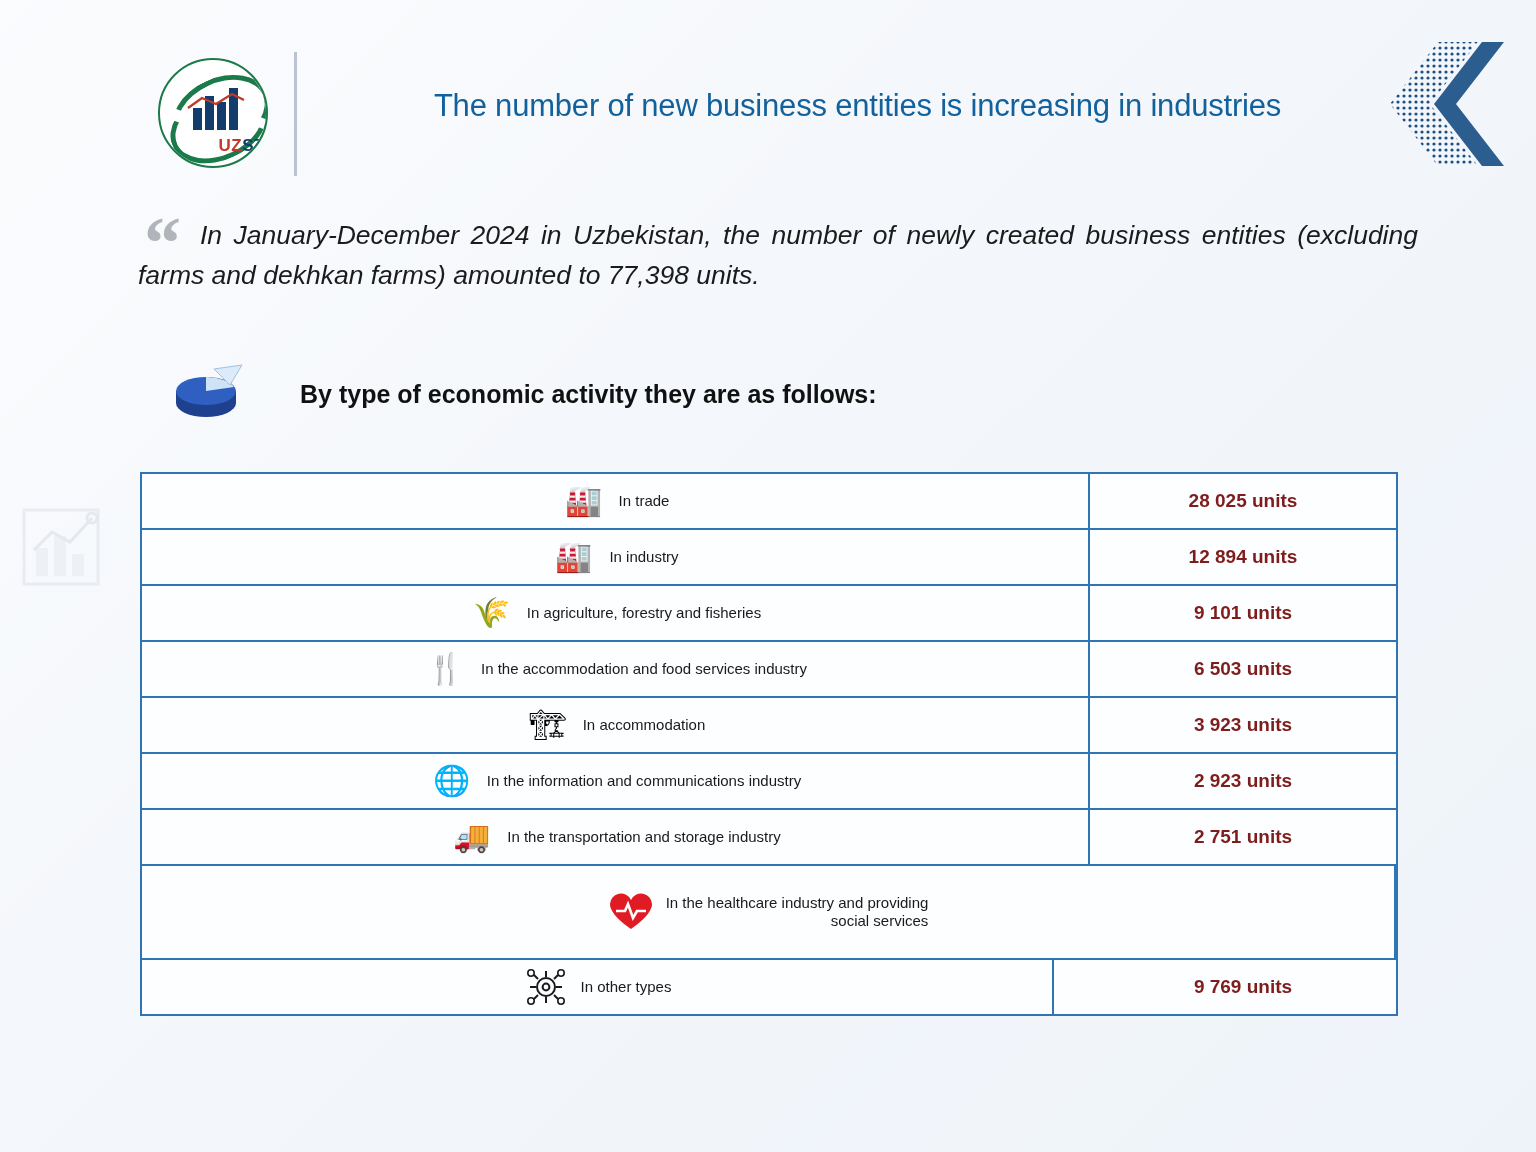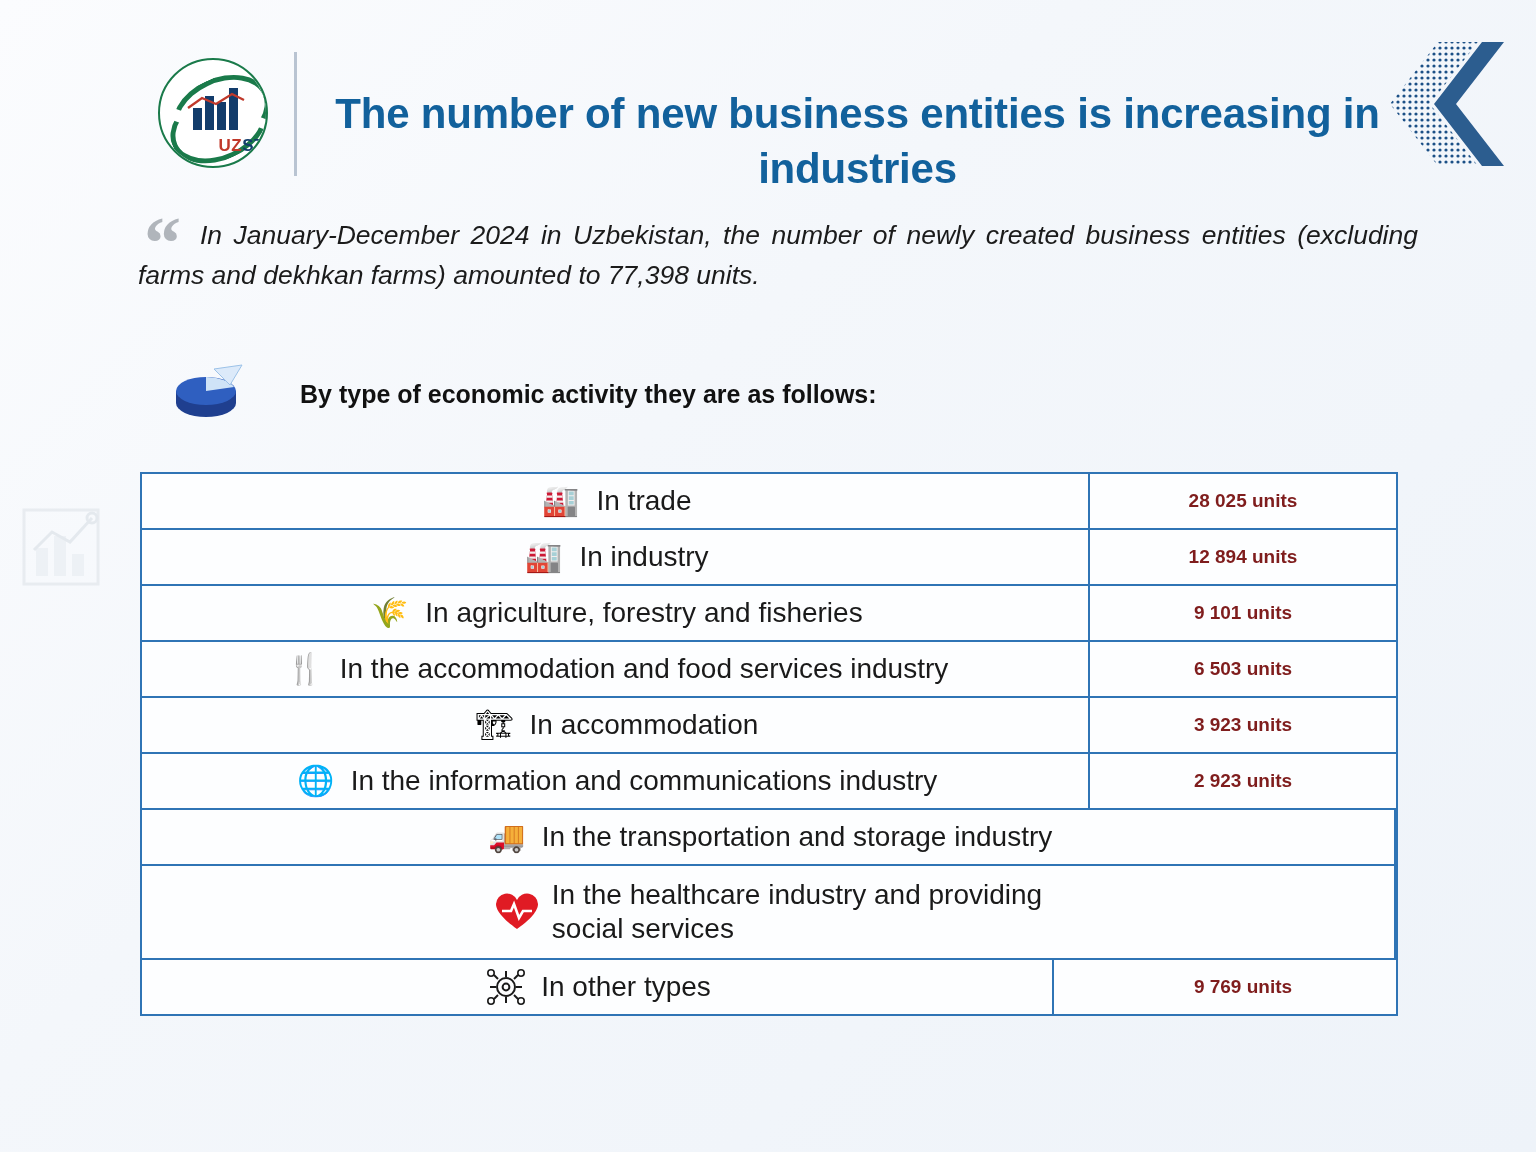--- a/index.html
+++ b/index.html
@@ -114,22 +114,22 @@
     width: 3px;
     height: 124px;
     background: #b9c4d2;
     margin: 4px 28px 0 14px;
     flex: 0 0 auto;
   }
   .title {
     flex: 1 1 auto;
     text-align: center;
     color: #12619c;
-    font-size: 42px;
-    font-weight: bold;
+    font-size: 31px;
+    font-weight: normal;
     line-height: 1.32;
     letter-spacing: -0.2px;
     padding-top: 38px;
   }
 
   
   .chevrons {
     position: absolute;
     right: 28px;
     top: 34px;
@@ -233,23 +233,23 @@
     width: 46px;
     height: 42px;
     flex: 0 0 auto;
     display: flex;
     align-items: center;
     justify-content: center;
     font-size: 30px;
     line-height: 1;
   }
   .label-text {
-    font-size: 28px;
+    font-size: 15px;
     color: #1a1a1a;
-    text-align: left;
+    text-align: right;
     line-height: 1.22;
     white-space: pre-line;
   }
   .cell-value {
     flex: 0 0 306px;
     display: flex;
     align-items: center;
     justify-content: center;
     font-size: 19px;
     font-weight: bold;
@@ -388,20 +388,21 @@
       <div class="cell-value">2 923 units</div>
     </div>
 
     <div class="row">
       <div class="cell-label">
         <div class="label-inner">
           <span class="row-icon">🚚</span>
           <span class="label-text">In the transportation and storage industry</span>
         </div>
       </div>
+      <div class="cell-value">2 751 units</div>
     </div>
 
     <div class="row tall">
       <div class="cell-label">
         <div class="label-inner">
           <span class="row-icon">
             <svg width="46" height="42" viewBox="0 0 46 42">
               <path d="M23 38 C6 26 2 18 2 13 A11 11 0 0 1 23 9 A11 11 0 0 1 44 13 C44 18 40 26 23 38 Z" fill="#e01b24"></path>
               <polyline points="8,20 17,20 20,13 25,27 29,20 38,20" fill="none" stroke="#ffffff" stroke-width="2.6"></polyline>
             </svg>

